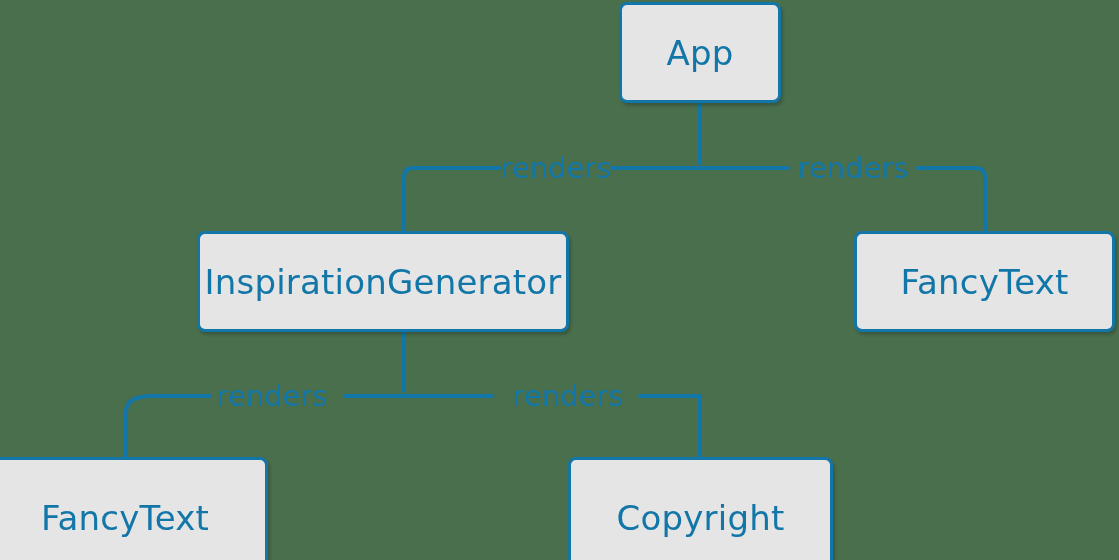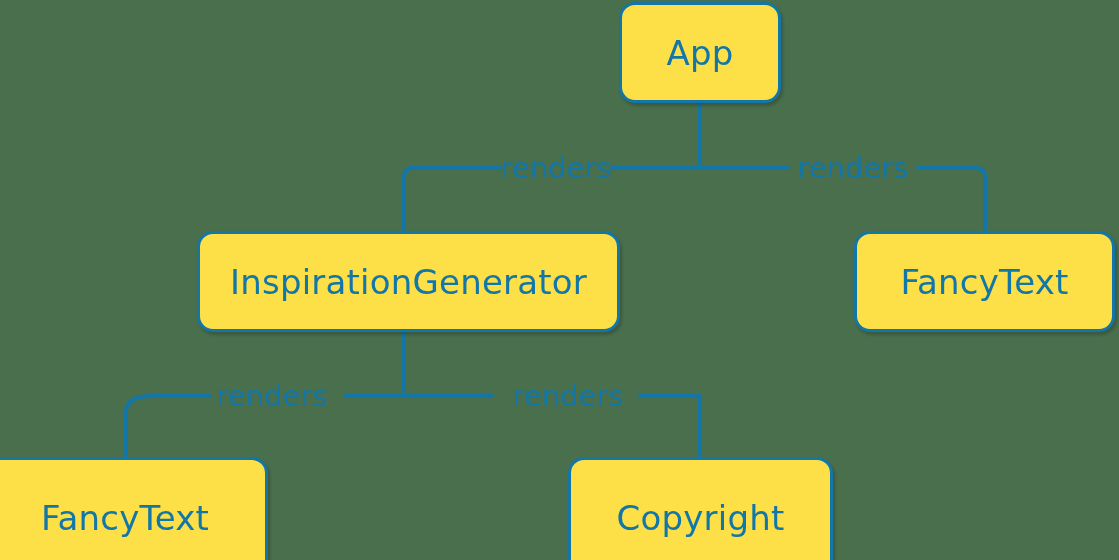--- a/index.html
+++ b/index.html
@@ -22,23 +22,23 @@
     position: absolute;
     left: 0;
     top: 0;
     width: 1119px;
     height: 560px;
     pointer-events: none;
   }
   .node {
     position: absolute;
     box-sizing: border-box;
-    background: #fde047;
+    background: #e5e5e5;
     border: 3px solid #1277a8;
-    border-radius: 16px;
+    border-radius: 8px;
     box-shadow: 2px 3px 3px rgba(0,0,0,0.20);
     display: flex;
     align-items: center;
     justify-content: center;
   }
   .node-label {
     color: #1277a8;
     font-size: 34px;
     line-height: 1;
     letter-spacing: 0.2px;
@@ -48,21 +48,21 @@
     position: absolute;
     color: #1277a8;
     font-size: 29px;
     line-height: 1;
     white-space: nowrap;
     transform: translate(-50%, -50%);
   }
 
   
   #node-app        { left: 619px; top: 2px;   width: 162px; height: 101px; }
-  #node-inspgen    { left: 197px; top: 231px; width: 423px; height: 101px; }
+  #node-inspgen    { left: 197px; top: 231px; width: 372px; height: 101px; }
   #node-fancy-right{ left: 854px; top: 231px; width: 261px; height: 101px; }
   #node-fancy-left { left: -18px; top: 457px; width: 286px; height: 122px; }
   #node-copyright  { left: 568px; top: 457px; width: 265px; height: 122px; }
 </style>
 </head>
 <body>
 
 <div id="diagram-root">
 
   <svg class="edge-layer" viewBox="0 0 1119 560" width="1119" height="560" aria-hidden="true">

